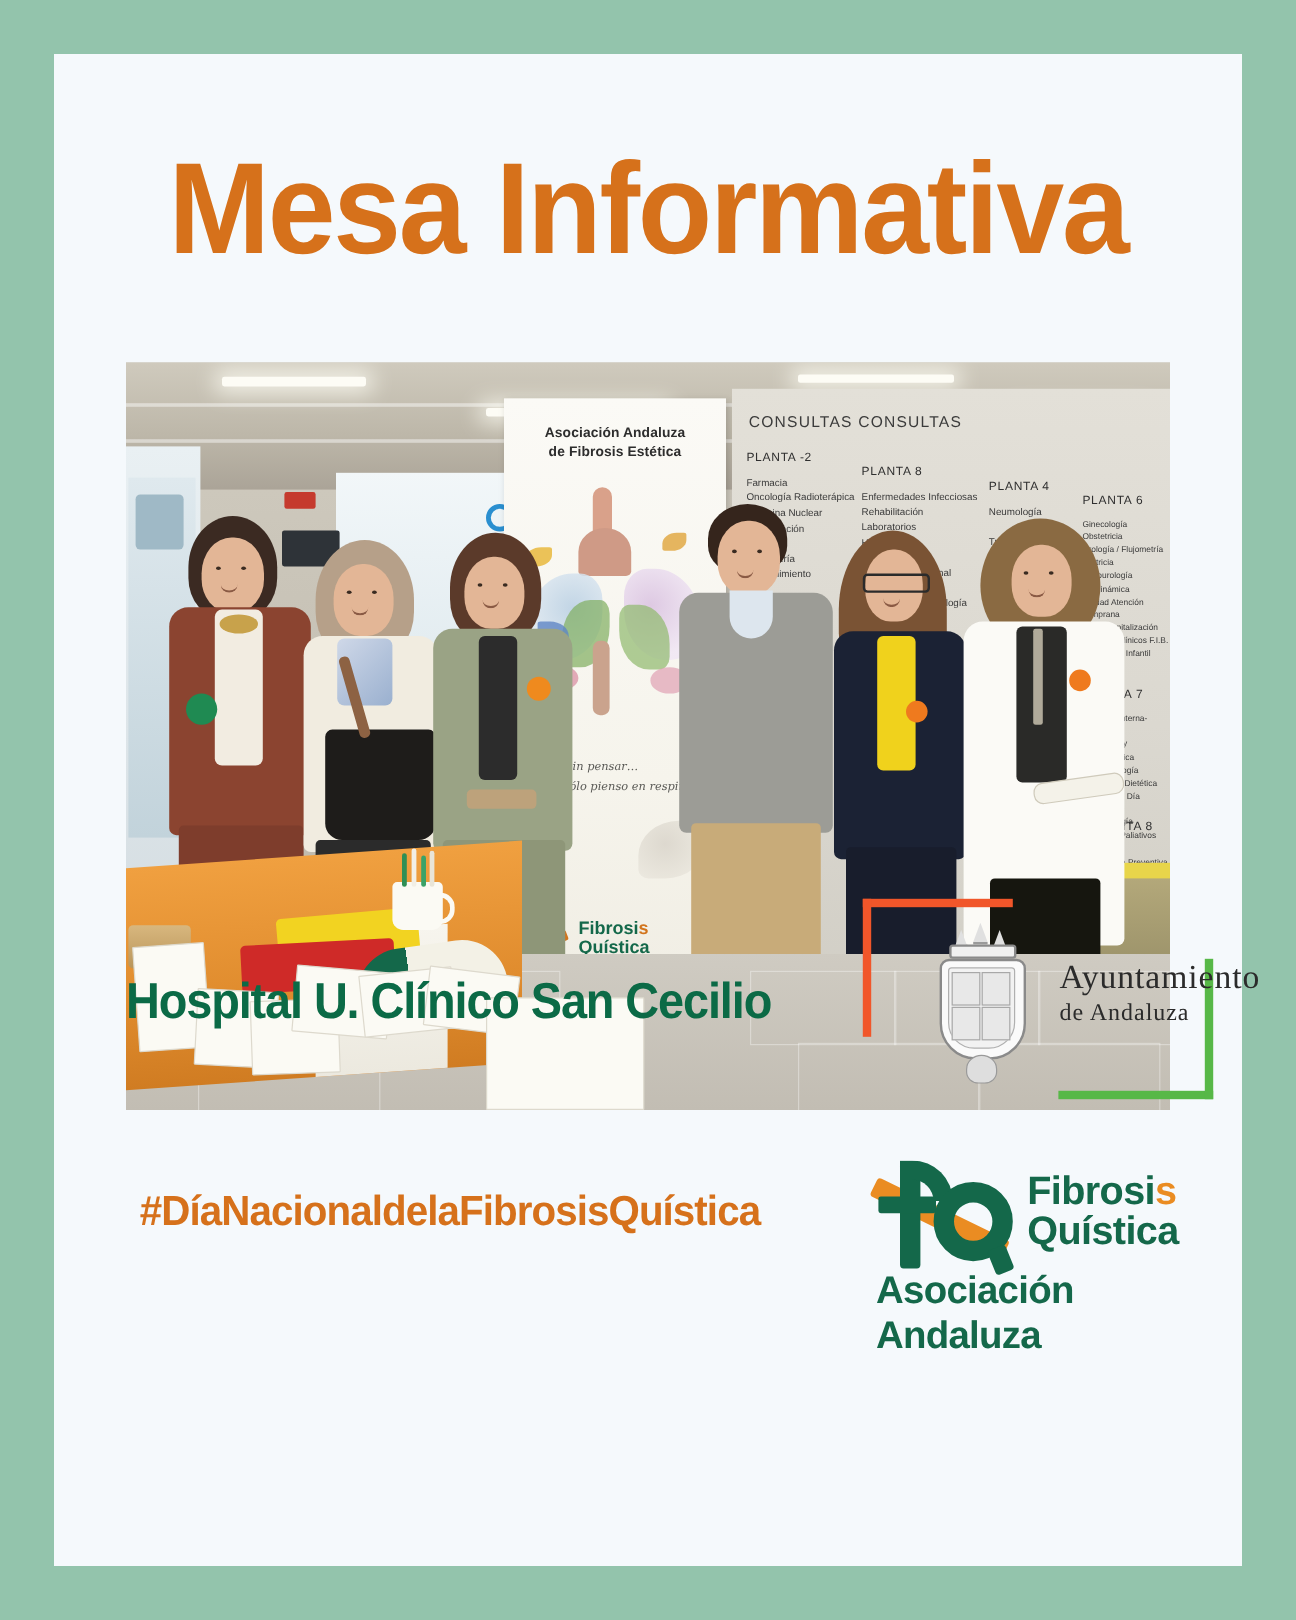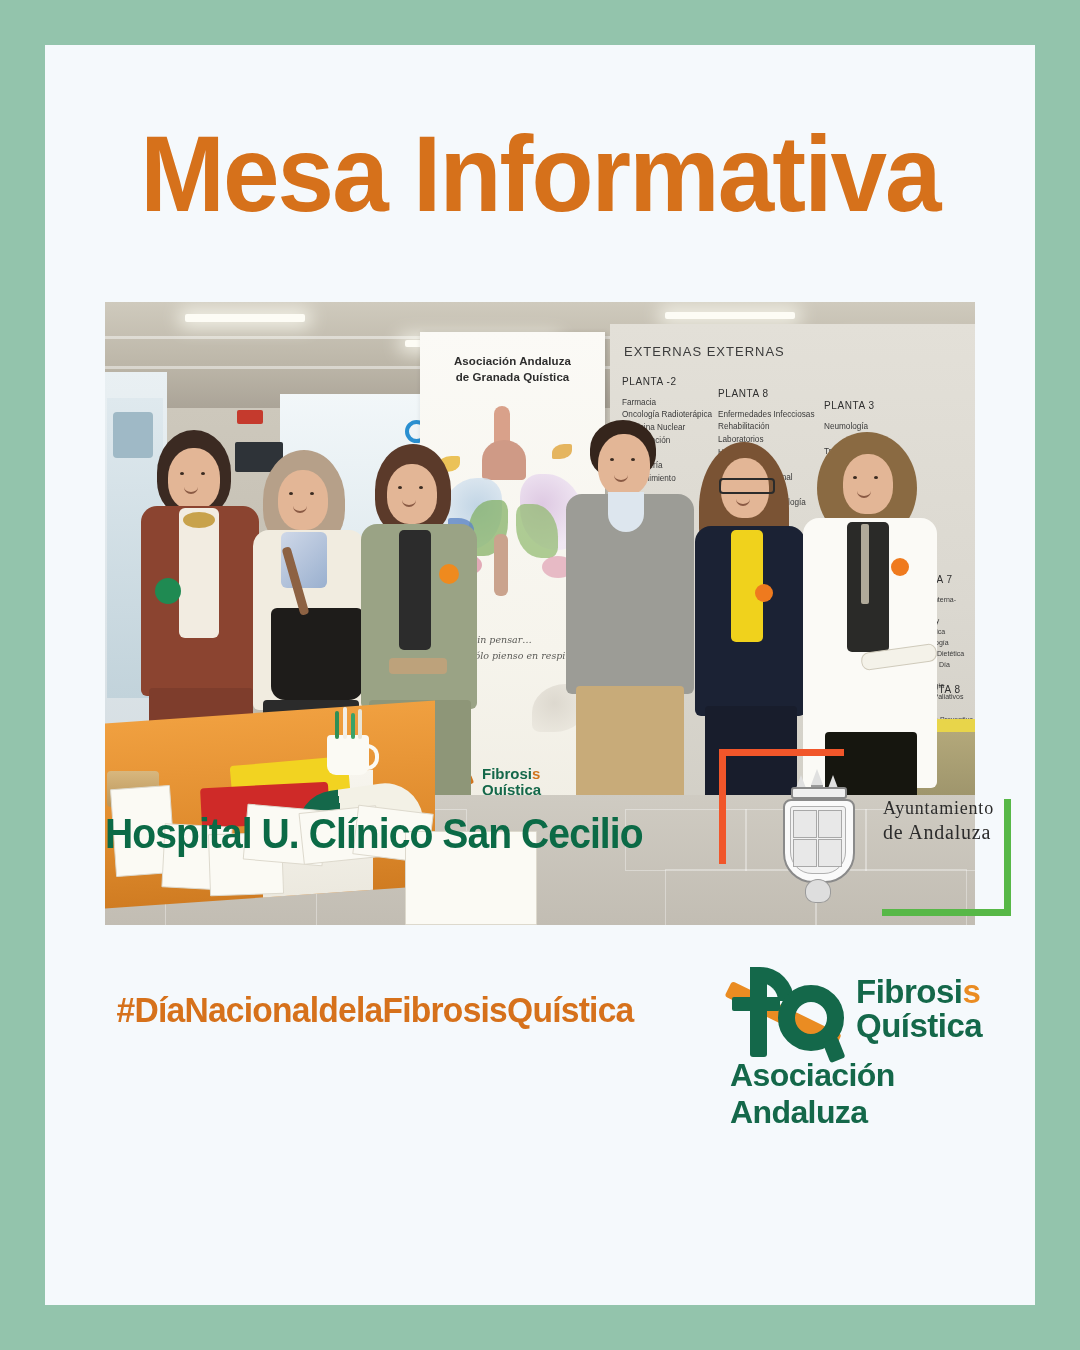--- a/index.html
+++ b/index.html
@@ -173,21 +173,21 @@
   .sh-q{position:absolute;border:1px solid #a8a8a8;background:#e8e8e8;}
   .crown{position:absolute;left:16px;top:8px;width:52px;height:30px;}
   .cr-band{position:absolute;left:0;bottom:0;width:52px;height:8px;
     border:2px solid #8a8a8a;border-radius:3px;background:#f0f0f0;}
   .cr-pt{position:absolute;width:0;height:0;border-left:6px solid transparent;
     border-right:6px solid transparent;border-bottom:16px solid #e0e0e0;}
   .cr-pt:after{content:"";position:absolute;left:-6px;top:16px;width:12px;height:2px;background:#9a9a9a;}
   .sh-tail{position:absolute;left:30px;top:118px;width:24px;height:22px;}
   .ayto-txt{position:absolute;left:168px;top:52px;color:#2b2b2b;
     font-family:"Liberation Serif",serif;line-height:1.25;}
-  .ayto-txt .l1{font-size:18px;letter-spacing:.8px;}
+  .ayto-txt .l1{font-size:28px;letter-spacing:.8px;}
   .ayto-txt .l2{font-size:20px;letter-spacing:.8px;}
 
   
   .fq{position:absolute;left:685px;top:920px;width:290px;height:135px;}
   .fq-mono{position:absolute;left:0;top:0;width:120px;height:100px;}
   .fq-f{position:absolute;left:20px;top:4px;width:17px;height:88px;background:#14684a;border-radius:3px;}
   .fq-fhook{position:absolute;left:20px;top:2px;width:44px;height:34px;
     border:16px solid #14684a;border-bottom:none;border-left:none;
     border-radius:0 34px 0 0;box-sizing:border-box;}
   .fq-fbar{position:absolute;left:2px;top:32px;width:48px;height:14px;background:#14684a;border-radius:2px;}
@@ -230,21 +230,21 @@
       <div class="ph-shop"></div>
       <div class="ph-exit"></div>
       <div class="ph-tv"></div>
       <div class="ph-shop-logo">
         <span class="dot"></span><span>ILUNION</span>
       </div>
 
       <div class="banner">
         <div class="banner-title">
           <span>Asociación Andaluza</span><br>
-          <span>de Granada Quística</span>
+          <span>de Fibrosis Estética</span>
         </div>
 
         <div class="banner-art">
           <div class="leaf" style="left:60px;top:2px;width:16px;height:58px;background:#d9a18a;border-radius:8px;"></div>
           <div class="leaf" style="left:48px;top:36px;width:44px;height:40px;background:#cf9a86;border-radius:50% 50% 10% 10%;"></div>
           <div class="leaf" style="left:6px;top:74px;width:62px;height:72px;background:radial-gradient(circle at 60% 40%,#b8cfe3,#dfe9f2 70%);border-radius:60% 30% 55% 40%;opacity:.85;"></div>
           <div class="leaf" style="left:86px;top:70px;width:64px;height:76px;background:radial-gradient(circle at 35% 40%,#d9c1e0,#f0e6f4 70%);border-radius:30% 60% 40% 55%;opacity:.85;"></div>
           <div class="leaf" style="left:34px;top:96px;width:40px;height:56px;background:#7fae5e;border-radius:60% 20% 60% 20%;opacity:.7;"></div>
           <div class="leaf" style="left:82px;top:100px;width:42px;height:54px;background:#8fb96c;border-radius:20% 60% 20% 60%;opacity:.7;"></div>
           <div class="leaf" style="left:60px;top:130px;width:14px;height:62px;background:#caa38d;border-radius:6px;"></div>
@@ -268,32 +268,36 @@
           <div class="bl-txt">
             <span>Fibrosi</span><span class="s">s</span><br>
             <span>Quística</span>
           </div>
           <div class="bl-sub">Asociación Andaluza de Fibrosis Quística</div>
           <div class="bl-url">www.fqandalucia.org</div>
         </div>
       </div>
 
       <div class="sign">
-        <h4>EXTERNAS EXTERNAS</h4>
+        <h4>CONSULTAS CONSULTAS</h4>
         <div class="sign-col" style="left:12px;top:50px;width:92px;">
           <b>PLANTA -2</b>
           <span>Farmacia<br>Oncología Radioterápica<br>Medicina Nuclear<br>Esterilización<br>Archivo<br>Enfermería<br>Mantenimiento</span>
         </div>
         <div class="sign-col" style="left:108px;top:62px;width:100px;">
           <b>PLANTA 8</b>
           <span>Enfermedades Infecciosas<br>Rehabilitación<br>Laboratorios<br>Hemodiálisis<br>Pediatría<br>Terapia Ocupacional<br>H.D. Alergología<br>Neumología/Alergología<br>Área Médico Social</span>
         </div>
         <div class="sign-col" style="left:214px;top:74px;width:76px;">
-          <b>PLANTA 3</b>
+          <b>PLANTA 4</b>
           <span>Neumología<br><br>Traumatología<br>Nefrología<br>Pruebas Diagnósticas<br><br>Estética</span>
+        </div>
+        <div class="sign-col" style="left:292px;top:86px;width:76px;font-size:7px;">
+          <b>PLANTA 6</b>
+          <span>Ginecología<br>Obstetricia<br>Urología / Flujometría<br>Litotricia<br>Endourología<br>Urodinámica<br>Unidad Atención Temprana<br>Aula Hospitalización<br>Ensayos Clínicos F.I.B.<br>Neurología Infantil</span>
         </div>
         <div class="sign-col" style="left:292px;top:248px;width:78px;font-size:7px;">
           <b>PLANTA 7</b>
           <span>Medicina Interna-Sistémicas<br>Oncología y Radioterápica<br>Endocrinología<br>Nutrición y Dietética<br>Hospital de Día Oncológico<br>Dermatología<br>Cuidados Paliativos</span>
         </div>
         <div class="sign-col" style="left:300px;top:358px;width:74px;font-size:7px;">
           <b>PLANTA 8</b>
           <span>U.G.D.<br>Medicina Preventiva<br>Docencia<br>Instituto de Investigación<br>Biosanitaria Granada</span>
         </div>
         <div class="sign-pan2"></div>

